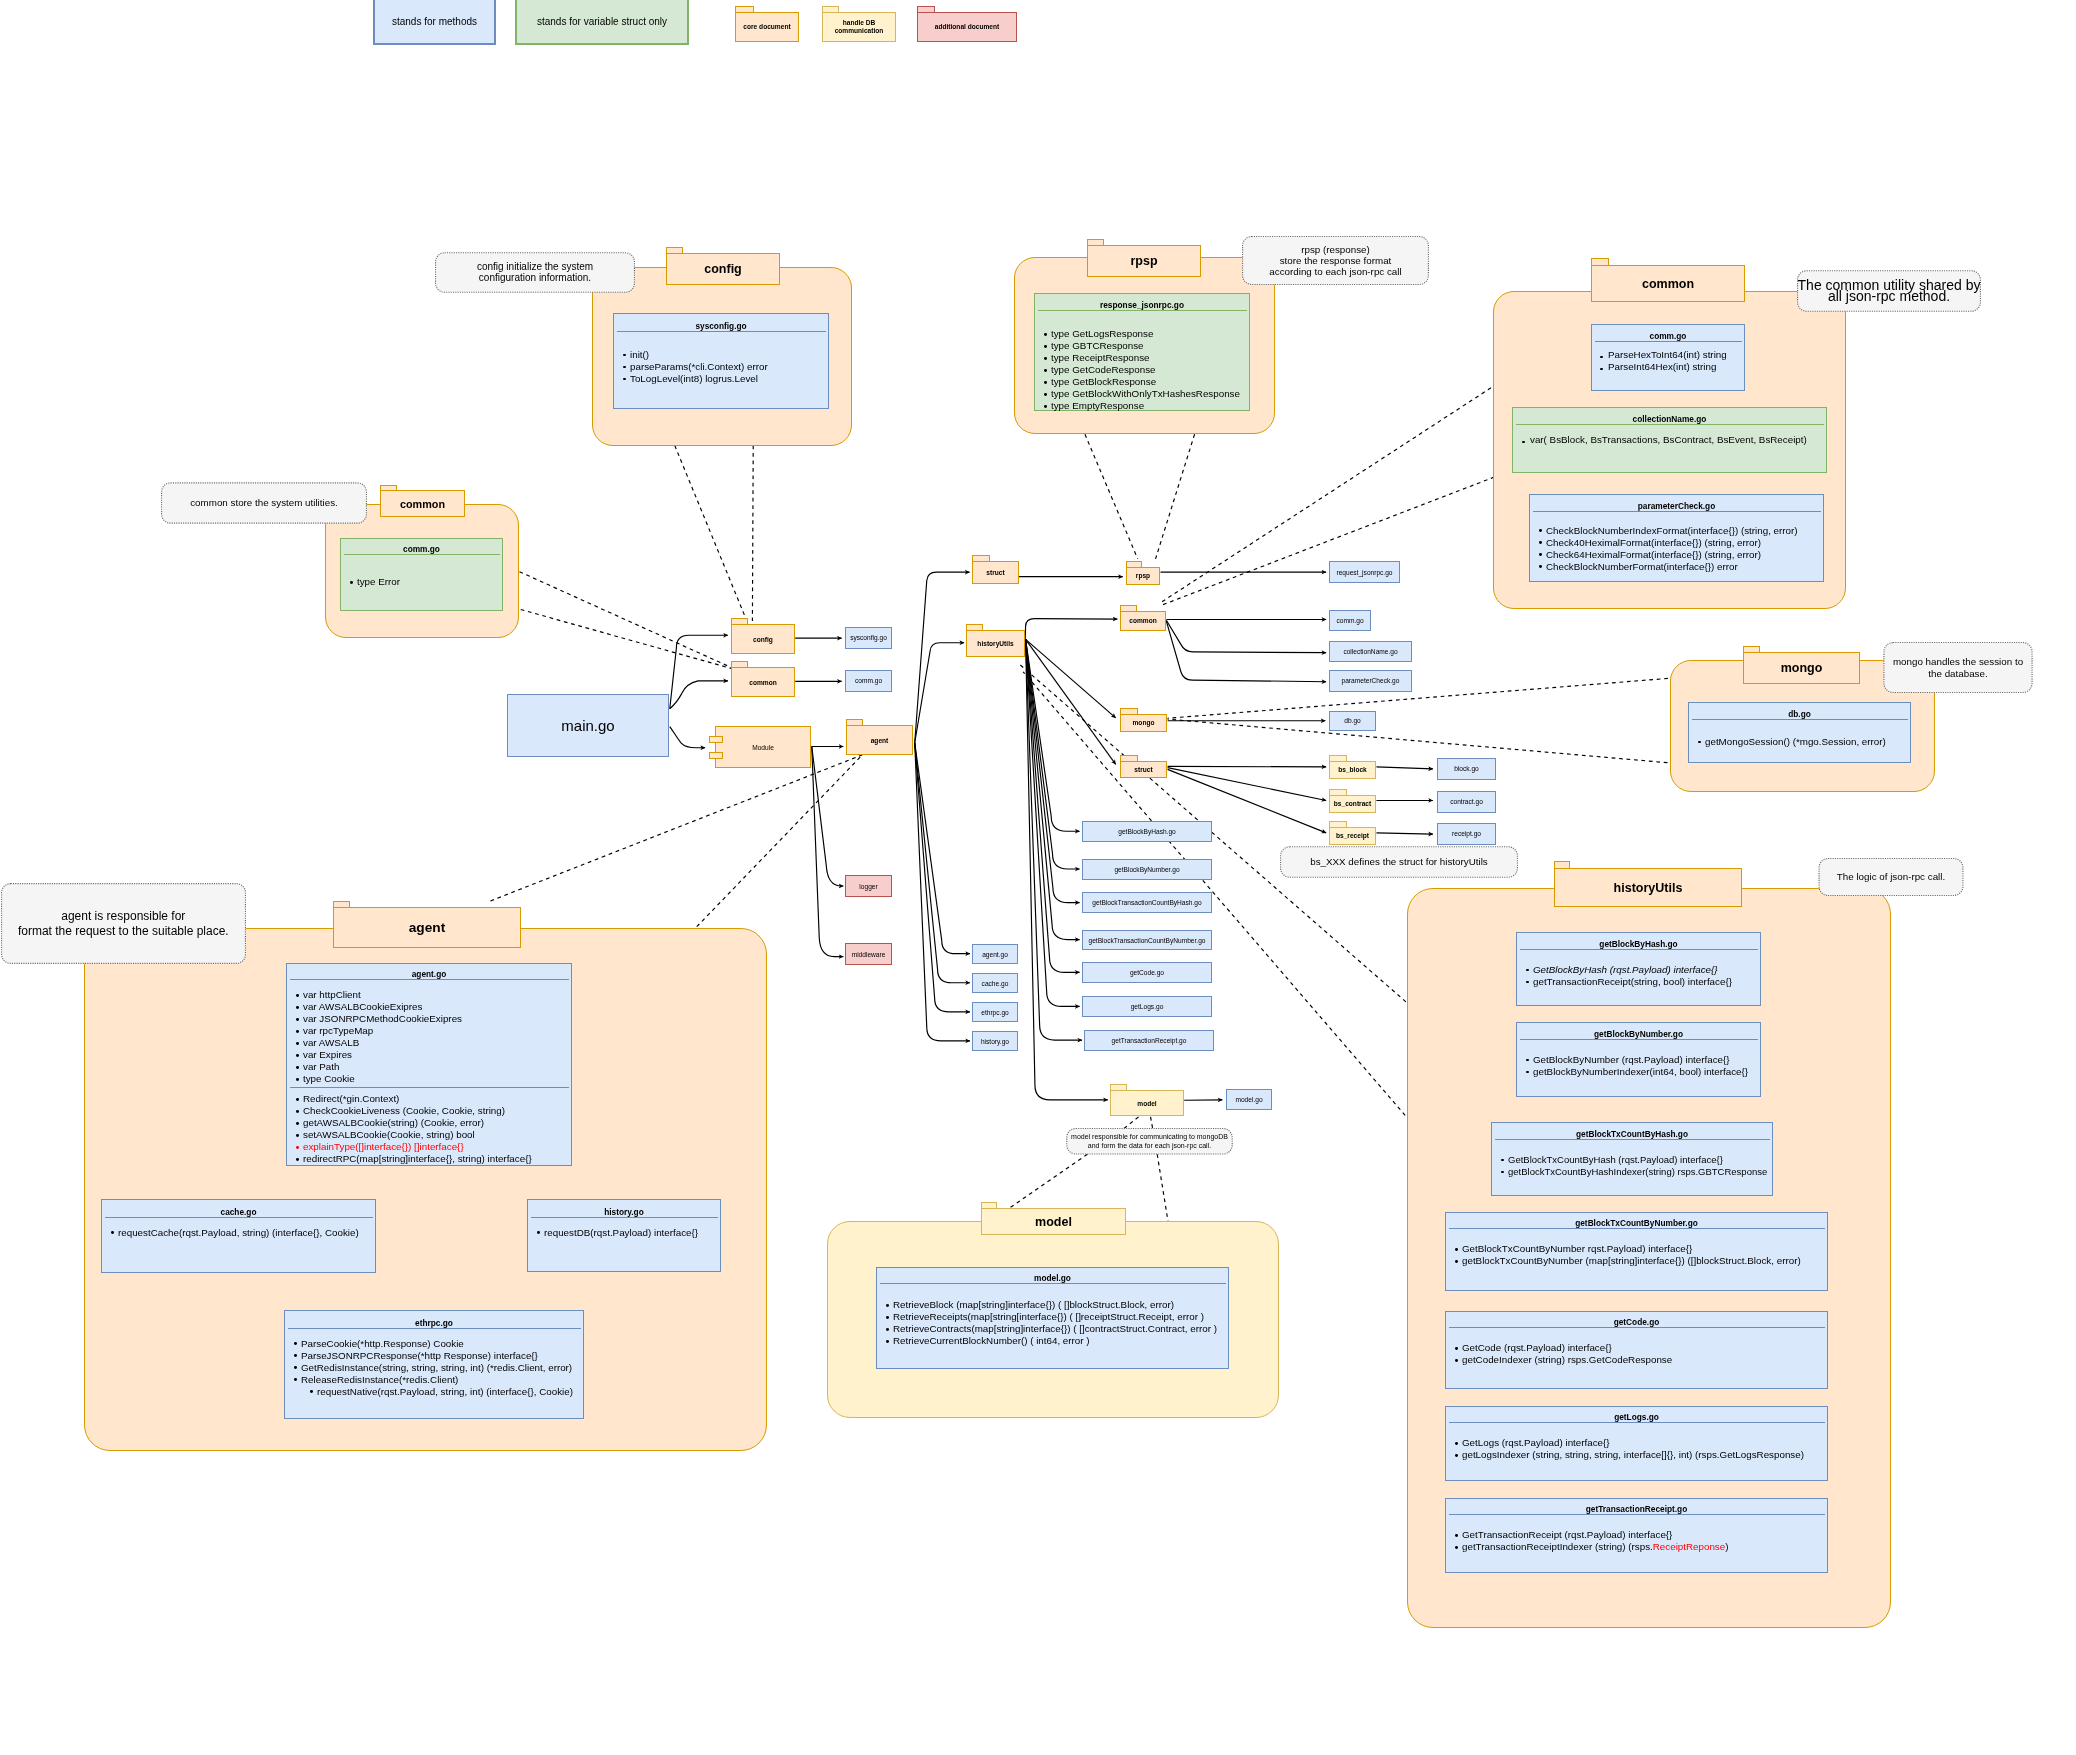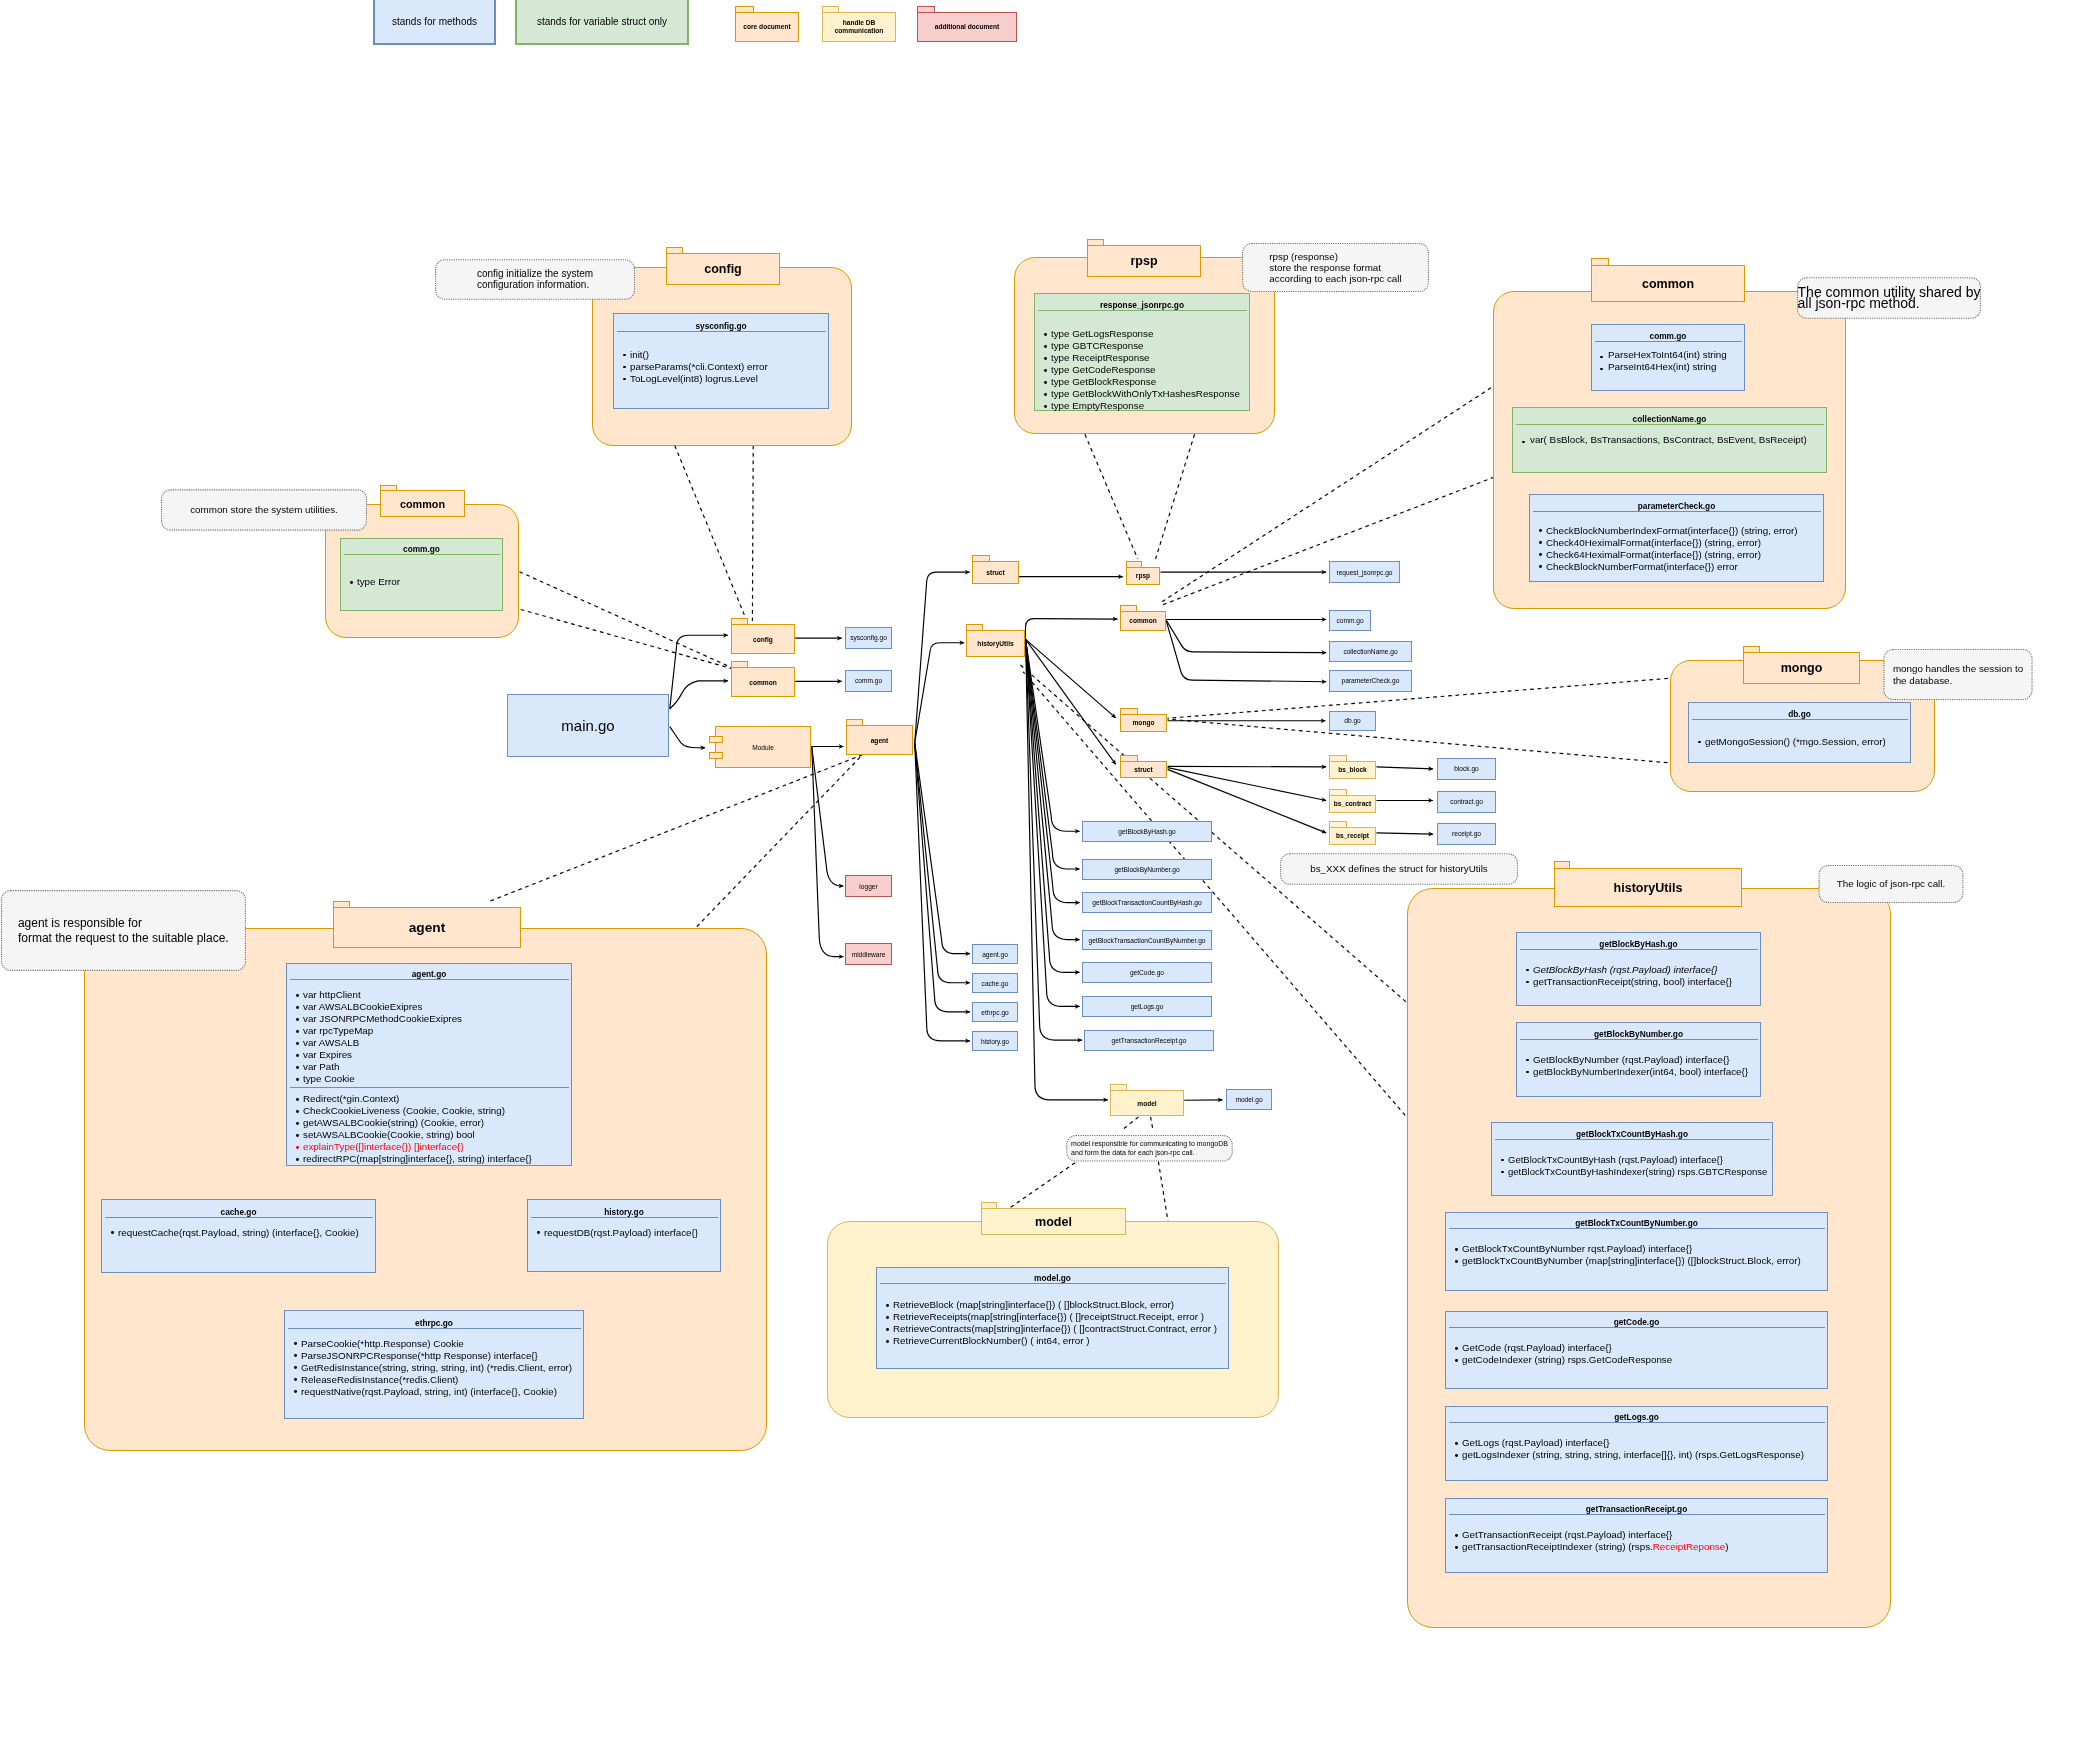--- a/index.html
+++ b/index.html
@@ -11,21 +11,21 @@
 .pkg-tab{position:absolute;box-sizing:border-box;border:1.4px solid #d79b00;background:#ffe6cc;
   display:flex;align-items:center;justify-content:center;font-weight:bold;color:#000;}
 .pkg-minitab{position:absolute;box-sizing:border-box;border:1.4px solid #d79b00;background:#ffe6cc;border-bottom:none;}
 .card{position:absolute;box-sizing:border-box;}
 .card-title{box-sizing:border-box;display:flex;align-items:flex-end;justify-content:center;
   font-weight:bold;color:#000;}
 .card-sep{height:0;border-top:0.7px solid #8a9bb5;margin:0 2.5px;}
 ul.items{margin:0;padding:0;list-style:none;}
 ul.items li{position:relative;padding-left:0;white-space:nowrap;}
 ul.items li .dot{position:absolute;border-radius:50%;}
-.note{position:absolute;box-sizing:border-box;display:flex;align-items:center;justify-content:center;text-align:left;color:#000;margin-top:7px;}
+.note{position:absolute;box-sizing:border-box;display:flex;align-items:center;justify-content:center;text-align:center;color:#000;}
 .note > div{white-space:nowrap;position:relative;z-index:1;}
 .note > svg{position:absolute;left:0;top:0;}
 .nodebox{position:absolute;box-sizing:border-box;display:flex;align-items:center;justify-content:center;
   text-align:center;color:#000;white-space:nowrap;}
 .folder{position:absolute;box-sizing:border-box;}
 .folder .ftab{position:absolute;box-sizing:border-box;}
 .folder .fbody{position:absolute;box-sizing:border-box;display:flex;align-items:center;justify-content:center;
   text-align:center;color:#000;}
 .mod{position:absolute;box-sizing:border-box;border:1.4px solid #d6b656;background:#ffe6cc;
   display:flex;align-items:center;justify-content:center;color:#000;}
@@ -387,21 +387,21 @@
        <span>ParseCookie(*http.Response) Cookie</span></li>
      <li style="color:#000000;">
        <span class="dot" style="left:-7px;top:4.6px;width:2.9px;height:2.9px;background:#000000;"></span>
        <span>ParseJSONRPCResponse(*http Response) interface{}</span></li>
      <li style="color:#000000;">
        <span class="dot" style="left:-7px;top:4.6px;width:2.9px;height:2.9px;background:#000000;"></span>
        <span>GetRedisInstance(string, string, string, int) (*redis.Client, error)</span></li>
      <li style="color:#000000;">
        <span class="dot" style="left:-7px;top:4.6px;width:2.9px;height:2.9px;background:#000000;"></span>
        <span>ReleaseRedisInstance(*redis.Client)</span></li>
-     <li style="color:#000000;">
+     <li style="color:#000000;margin-left:16px;">
        <span class="dot" style="left:-7px;top:4.6px;width:2.9px;height:2.9px;background:#000000;"></span>
        <span>requestNative(rqst.Payload, string, int) (interface{}, Cookie)</span></li>
    </ul>
   </div>
 </div>
 <div class="pkg" style="left:0;top:0;">
 <div class="pkg-body" style="left:827px;top:1221px;width:452px;height:197px;
   border-color:#d6b656;background:#fff2cc;border-radius:23px;border-width:1.4px;"></div>
 <div class="pkg-minitab" style="left:981px;top:1202px;width:16px;height:8.7px;
   border-color:#d6b656;background:#fff2cc;border-width:1.4px;"></div>

